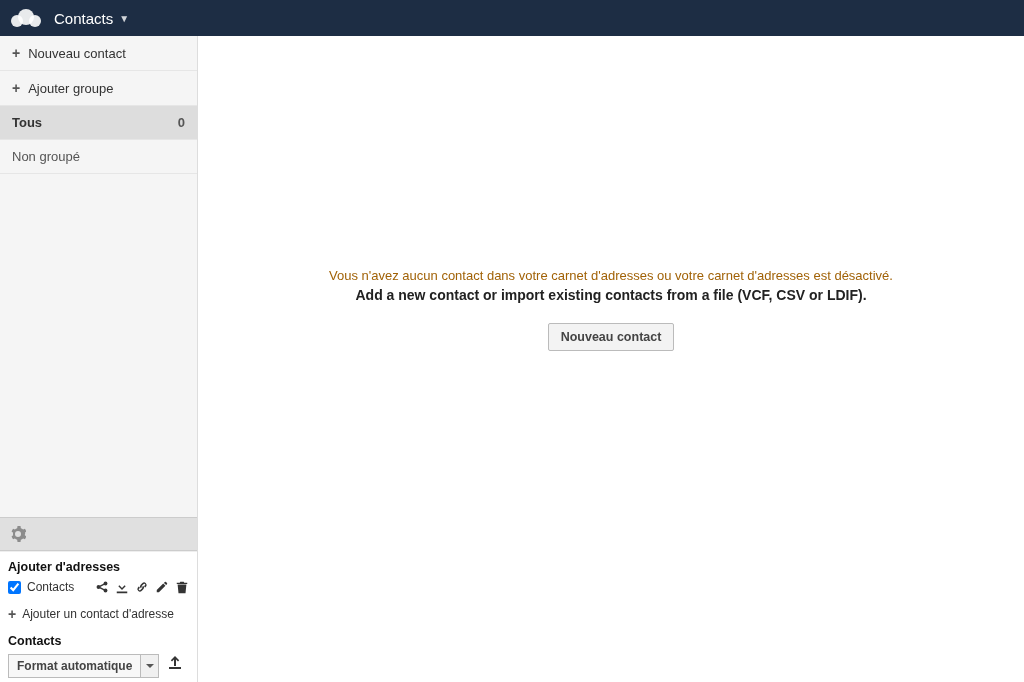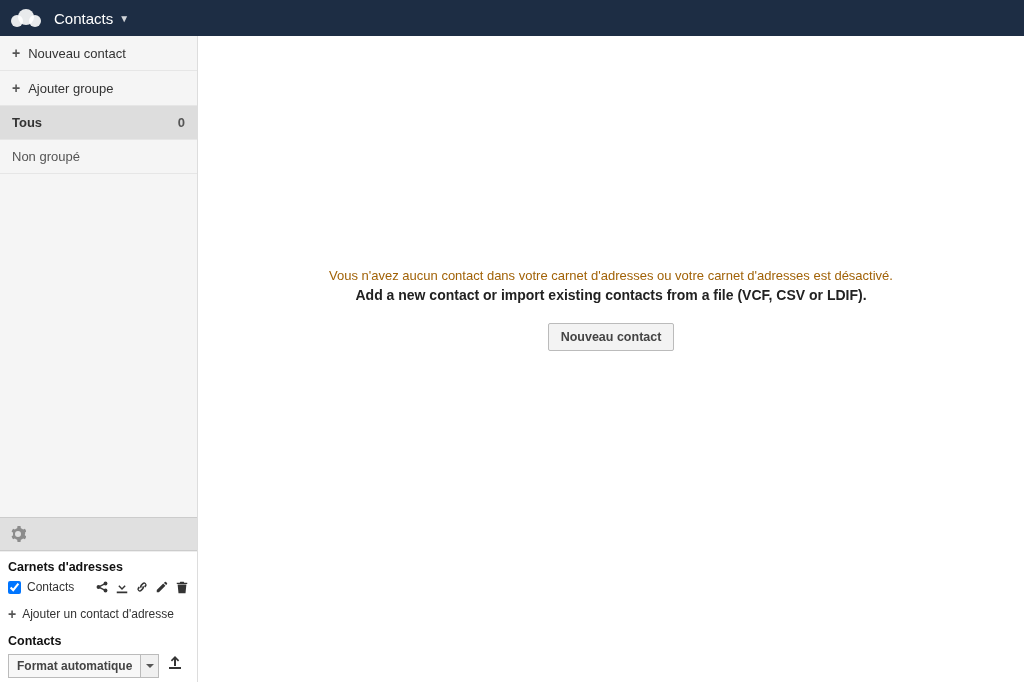--- a/index.html
+++ b/index.html
@@ -254,21 +254,21 @@
       </div>
     </div>
 
     <div class="settings-toggle">
       <svg width="16" height="16" viewBox="0 0 16 16">
         <path fill="#555" d="M8 5a3 3 0 100 6 3 3 0 000-6zm7 3c0 .45-.4.88-.11 1.3l1.58 1.23-1.5 2.6-1.86-.63c-.67.54-1.44.95-2.28 1.2L10.5 16h-3l-.33-2.3a6 6 0 01-2.28-1.2l-1.86.63-1.5-2.6 1.58-1.23A6.6 6.6 0 013 8c0-.45.04-.88.11-1.3L1.53 5.47l1.5-2.6 1.86.63c.67-.54 1.44-.95 2.28-1.2L7.5 0h3l.33 2.3c.84.25 1.61.66 2.28 1.2l1.86-.63 1.5 2.6-1.58 1.23c.7.42.11.85.11 1.3z"></path>
       </svg>
     </div>
 
     <div class="settings-panel">
-      <h4>Carnets d'adresses</h4>
+      <h4>Ajouter d'adresses</h4>
       <div class="ab-row">
         <label class="ab-left">
           <input type="checkbox" checked="" style="">
           <span>Contacts</span>
         </label>
         <div class="ab-actions">
           <svg width="14" height="14" viewBox="0 0 16 16">
               <circle cx="4" cy="8" r="2.2" fill="#111"></circle>
               <circle cx="12" cy="4" r="2.2" fill="#111"></circle>
               <circle cx="12" cy="12" r="2.2" fill="#111"></circle>

